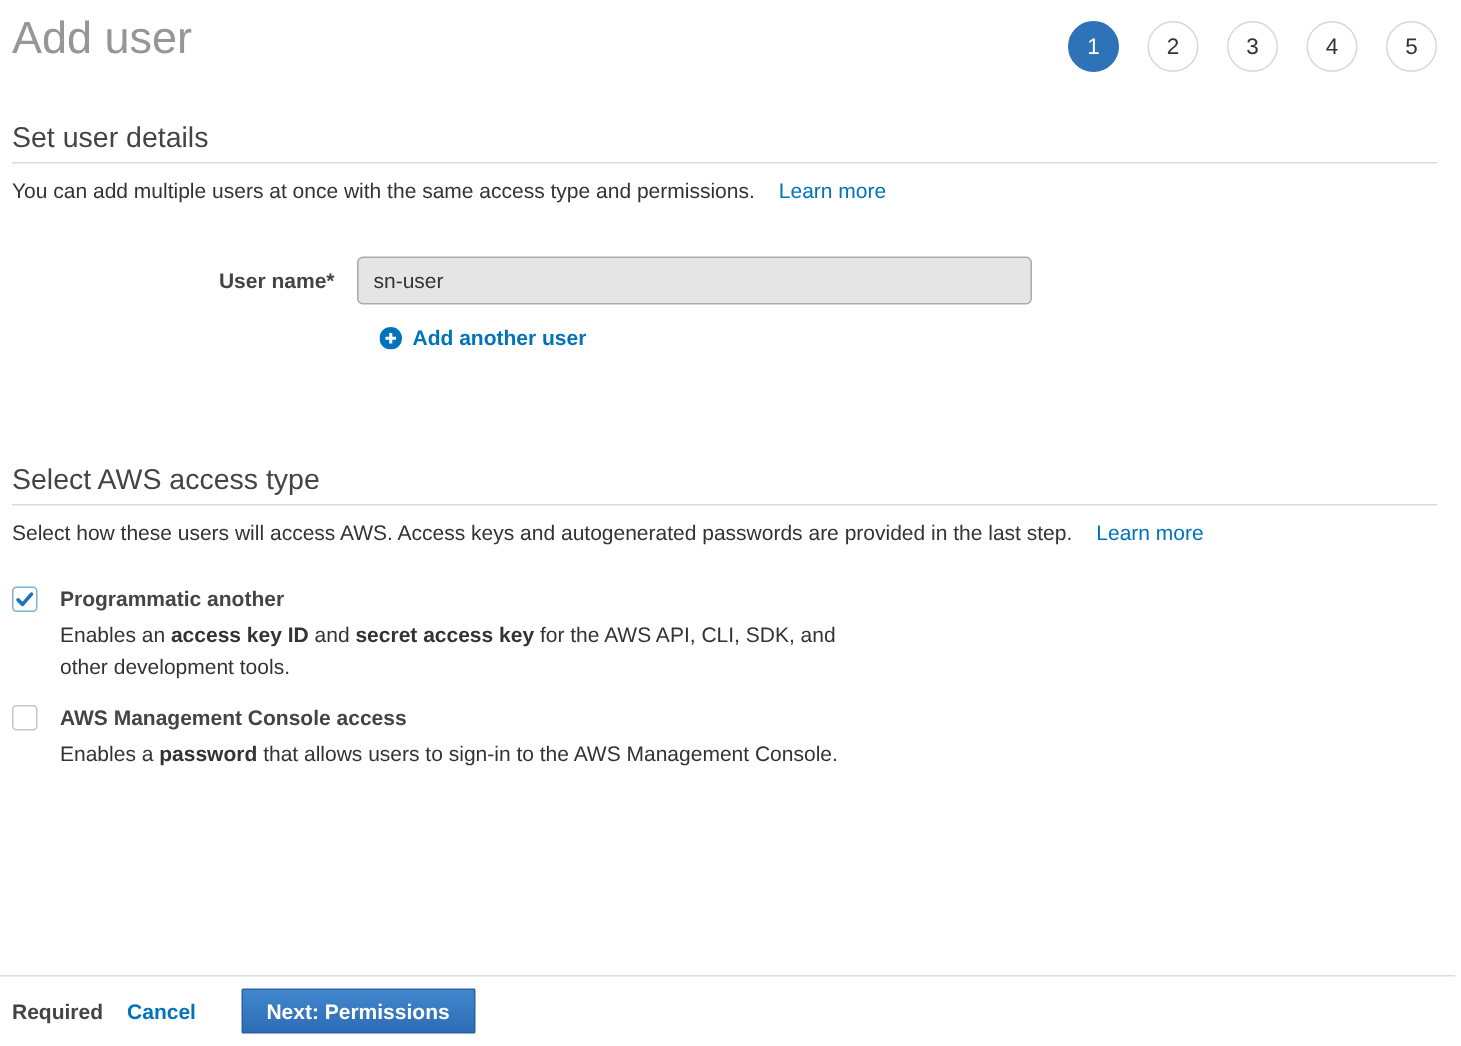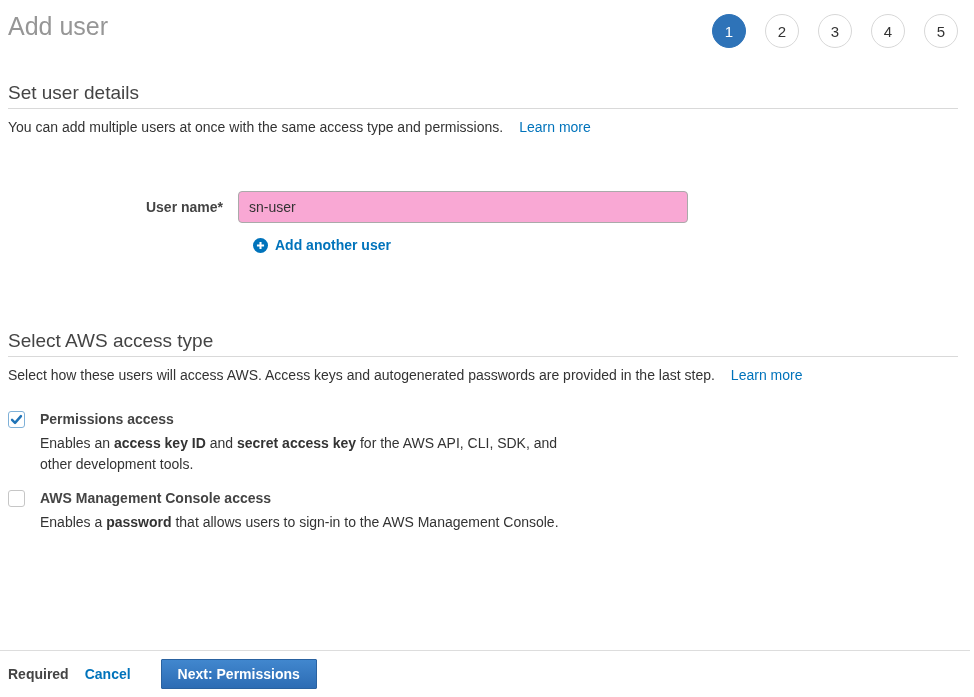--- a/index.html
+++ b/index.html
@@ -13,50 +13,50 @@
   *{box-sizing:border-box;margin:0;padding:0;}
   html,body{width:974px;height:697px;overflow:hidden;}
   body{
     font-family:"Liberation Sans","DejaVu Sans",sans-serif;
     font-size:14px;color:#333;background:#fff;position:relative;
   }
   .page{padding:0 16px 0 8px;}
 
   
   .header{display:flex;justify-content:space-between;align-items:flex-start;padding-top:10px;}
-  .page-title{font-size:25px;font-weight:400;color:#969696;line-height:32px;}
+  .page-title{font-size:30px;font-weight:400;color:#969696;line-height:32px;}
   .steps{display:flex;gap:19px;margin-top:4px;}
   .step{
     width:34px;height:34px;border-radius:50%;
     border:1px solid #d8d8d8;background:#fff;color:#333;
     display:flex;align-items:center;justify-content:center;
     font-size:15px;
   }
   .step.active{background:var(--step-active);border-color:var(--step-active);color:#fff;}
 
   
   .section-heading{font-size:19px;font-weight:400;color:#444;line-height:21px;}
   .heading-1{margin-top:34px;}
   .heading-2{margin-top:74px;}
   .rule{border:none;border-top:1px solid #d9d9d9;margin-top:5px;}
   .section-desc{margin-top:10px;line-height:17px;color:#333;}
   a.link{color:var(--link);text-decoration:none;cursor:pointer;margin-left:16px;}
   .learn-more{margin-left:4px;}
 
   
   .form-row{display:flex;align-items:flex-start;}
-  .user-name-row{margin-top:55px;}
+  .user-name-row{margin-top:35px;}
   .form-label{
     width:230px;min-width:230px;text-align:right;padding-right:15px;
     font-weight:bold;color:#444;line-height:17px;
   }
   .user-name-row .form-label{padding-top:8px;}
   .text-input{
     width:450px;height:32px;border:1px solid #aaa;border-radius:4px;
-    padding:0 10px;font-size:14px;color:#333;background:#f9a8d4;
+    padding:0 10px;font-size:14px;color:#333;background:#e5e5e5;
     font-family:"Liberation Sans","DejaVu Sans",sans-serif;outline:none;
   }
   .add-user-row{margin-top:14px;margin-left:245px;}
   .add-another{
     display:inline-flex;align-items:center;gap:7px;
     color:var(--link);font-weight:bold;cursor:pointer;line-height:17px;
   }
   .plus-icon{display:inline-flex;color:var(--link);}
 
   
@@ -135,21 +135,21 @@
   <div class="form-row access-row">
     <div class="options">
 
       <div class="option">
         <div class="checkbox checked">
           <svg viewBox="0 0 16 16">
               <path d="M2.5 8.5 L6.2 12.2 L13.5 3.8" stroke="var(--check)" stroke-width="3" fill="none" stroke-linecap="round" stroke-linejoin="round"></path>
             </svg>
         </div>
         <div class="option-text">
-          <div class="option-label">Permissions access</div>
+          <div class="option-label">Programmatic another</div>
           <div class="option-desc"><span>Enables an </span><span style="font-weight: bold;">access key ID</span><span> and </span><span style="font-weight: bold;">secret access key</span><span> for the AWS API, CLI, SDK, and other development tools.</span></div>
         </div>
       </div>
 
       <div class="option">
         <div class="checkbox">
           
         </div>
         <div class="option-text">
           <div class="option-label">AWS Management Console access</div>

